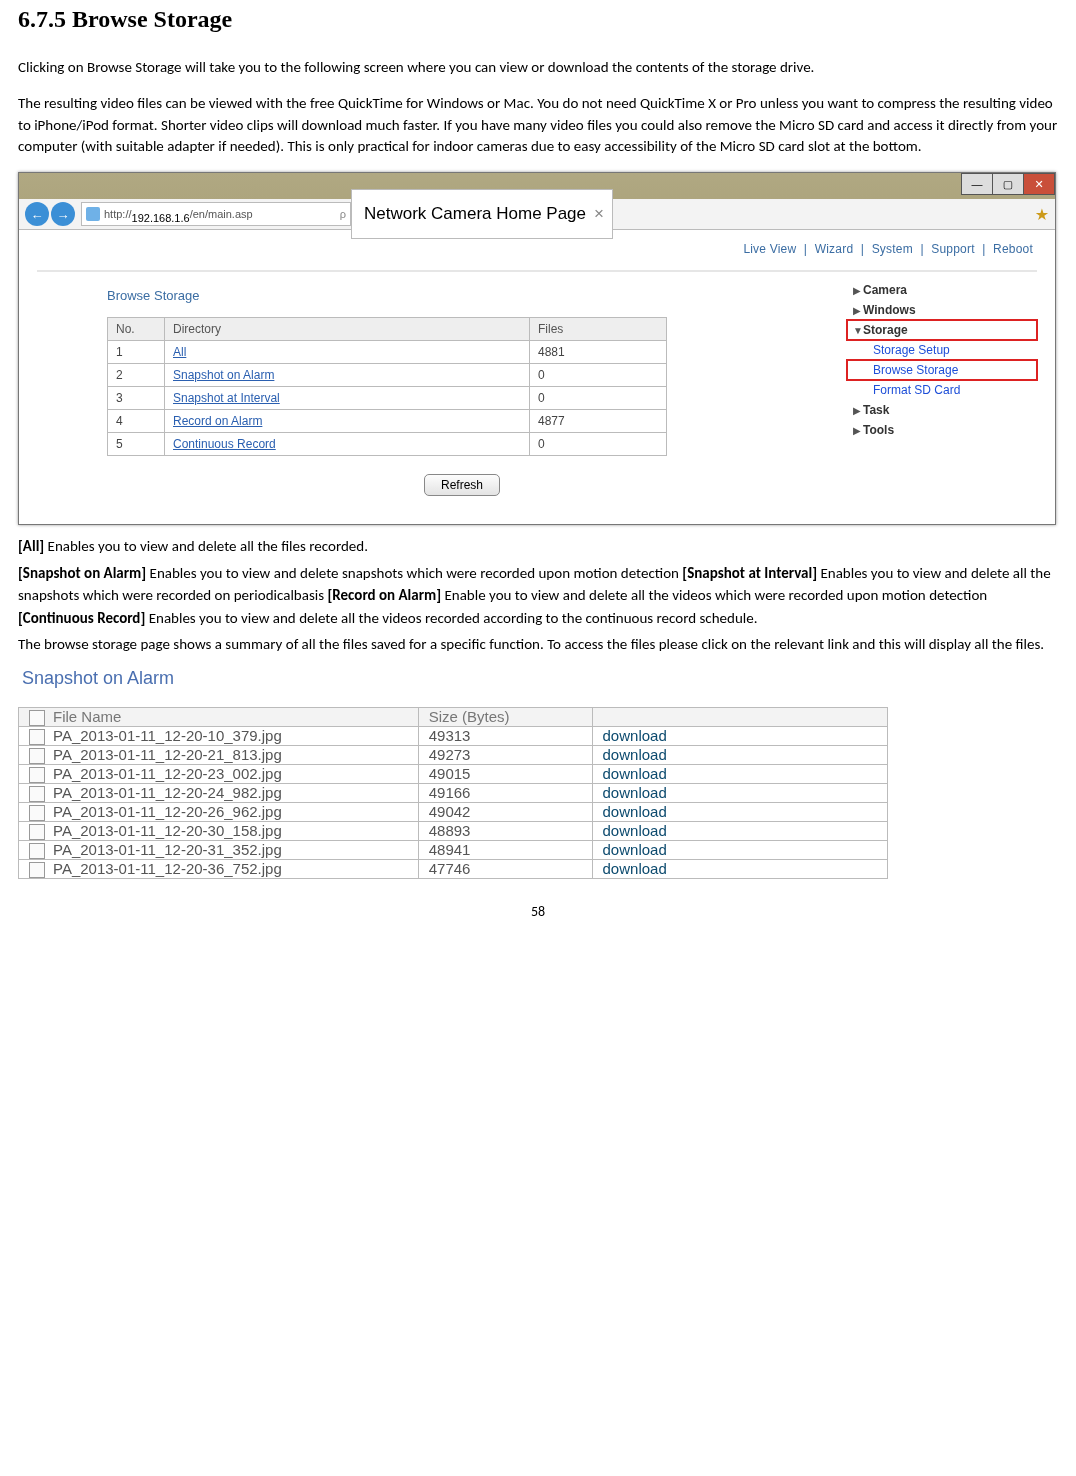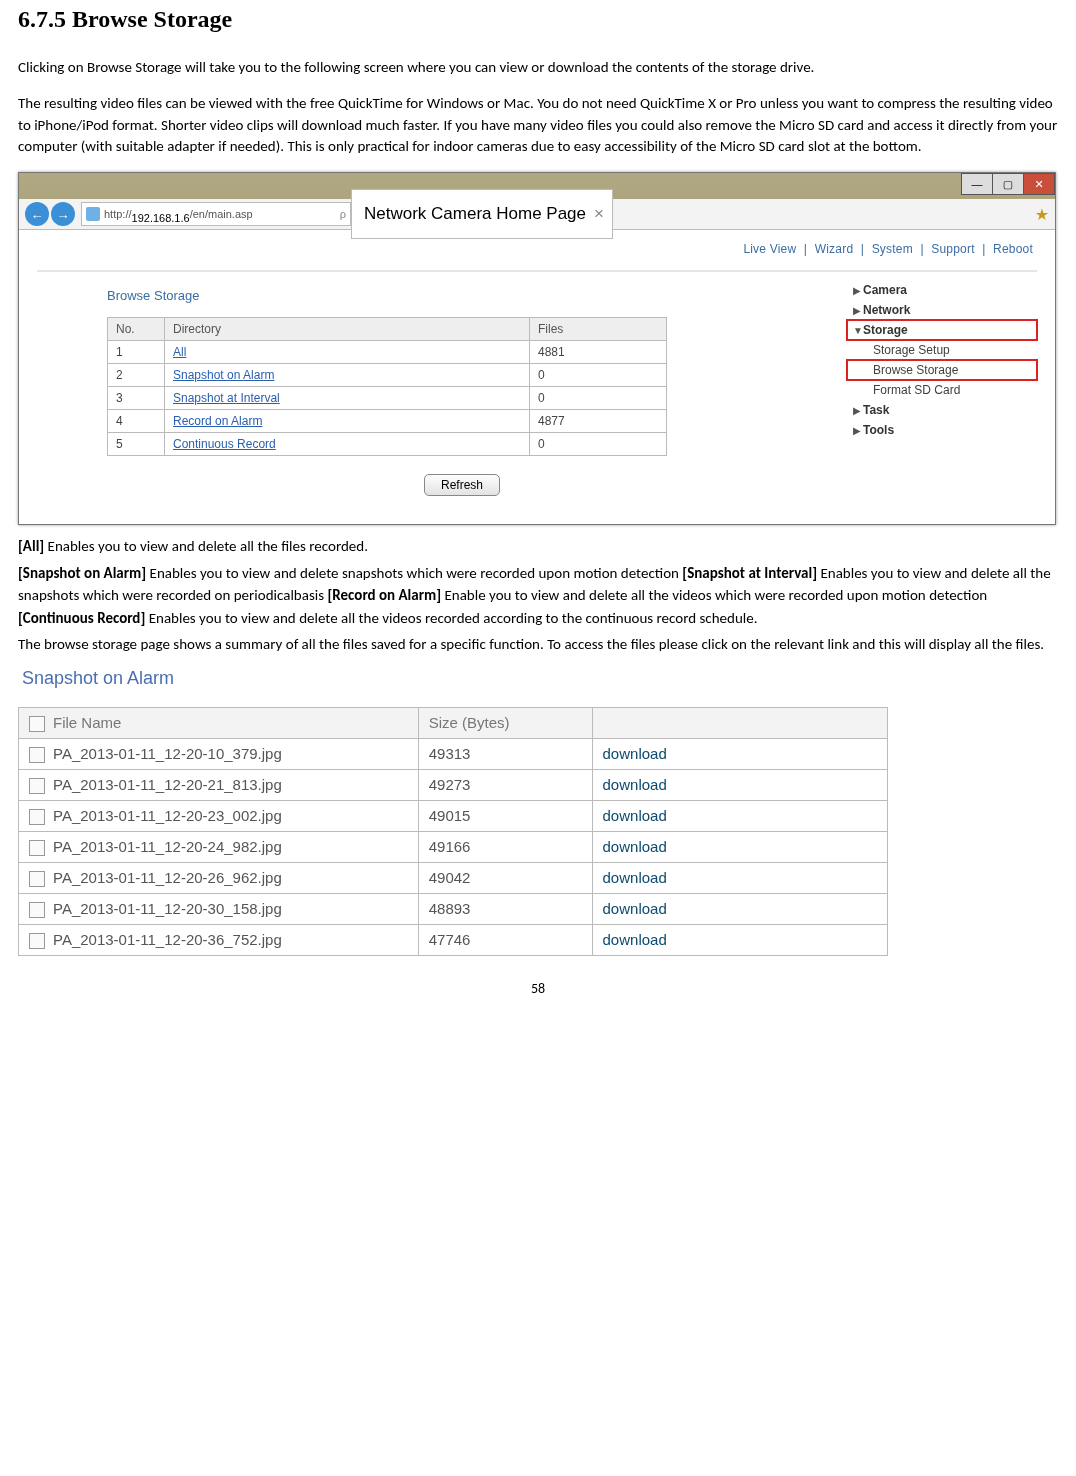--- a/index.html
+++ b/index.html
@@ -149,21 +149,21 @@
     color: #333;
   }
   .cam-side .item {
     display: flex; align-items: center;
     padding: 3px 6px;
   }
   .cam-side .item .tri {
     width: 10px; display:inline-block; color:#555; font-size:10px;
   }
   .cam-side .item .lbl { font-weight: bold; }
-  .cam-side .sub { padding-left: 26px; font-weight: normal; color:#404040; }
+  .cam-side .sub { padding-left: 26px; font-weight: normal; color:#1d4ed8; }
   .hl-red { outline: 2px solid #d22; outline-offset: -1px; }
 
   
   .desc p { margin: 0 0 4px 0; line-height: 1.5; }
 
   
   .snap-panel {
     width: 870px;
     margin: 12px 0 0 0;
     filter: blur(0.55px);
@@ -175,21 +175,21 @@
     font-size: 18px;
     margin: 0 0 18px 4px;
   }
   table.file-table {
     border-collapse: collapse;
     width: 100%;
     font-size: 15px;
   }
   table.file-table th, table.file-table td {
     border: 1px solid #bbb;
-    padding: 6px 10px;
+    padding: 0 10px;
     text-align: left;
   }
   table.file-table th {
     background: #f3f3f3;
     color: #777;
     font-weight: normal;
   }
   .cb {
     width: 14px; height: 14px;
     border: 1px solid #999;
@@ -292,21 +292,21 @@
           <button class="refresh-btn">Refresh</button>
         </div>
       </div>
       <div class="cam-side">
         <div class="item">
             <span class="tri">▶</span>
             <span class="lbl">Camera</span>
           </div>
         <div class="item">
             <span class="tri">▶</span>
-            <span class="lbl">Network</span>
+            <span class="lbl">Windows</span>
           </div>
         <div class="item hl-red">
             <span class="tri">▼</span>
             <span class="lbl">Storage</span>
           </div>
         <div class="item sub">Storage Setup</div>
         <div class="item sub hl-red">Browse Storage</div>
         <div class="item sub">Format SD Card</div>
         <div class="item">
             <span class="tri">▶</span>
@@ -364,20 +364,25 @@
           <td><span class="cb"></span><span>PA_2013-01-11_12-20-26_962.jpg</span></td>
           <td>49042</td>
           <td><a class="dl-link">download</a></td>
         </tr>
     <tr>
           <td><span class="cb"></span><span>PA_2013-01-11_12-20-30_158.jpg</span></td>
           <td>48893</td>
           <td><a class="dl-link">download</a></td>
         </tr>
     <tr>
+          <td><span class="cb"></span><span>PA_2013-01-11_12-20-31_352.jpg</span></td>
+          <td>48941</td>
+          <td><a class="dl-link">download</a></td>
+        </tr>
+    <tr>
           <td><span class="cb"></span><span>PA_2013-01-11_12-20-36_752.jpg</span></td>
           <td>47746</td>
           <td><a class="dl-link">download</a></td>
         </tr>
   </tbody>
     </table>
 </div>
 
 <div class="page-number">58</div>
 

